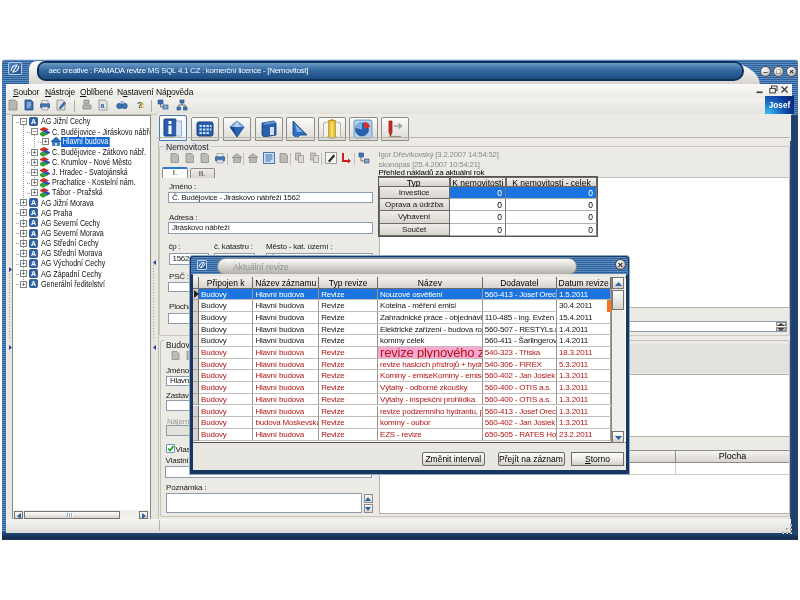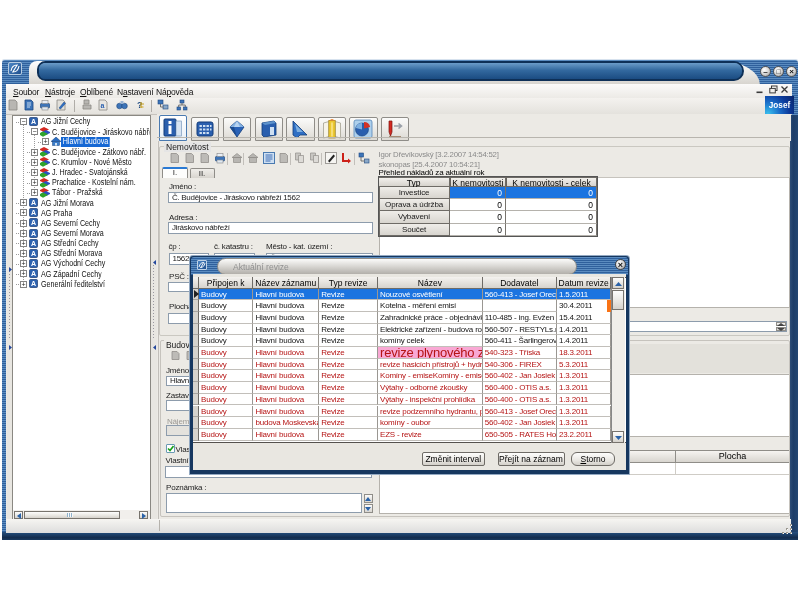--- a/index.html
+++ b/index.html
@@ -16,20 +16,21 @@
 <div id="page">
 
 <div class="abs" style="left:2px; top:58.5px; width:796px; height:2px; background:#d7e2ee; border-radius:2px 2px 0 0;"></div>
 <div class="abs stripes" style="left:2px; top:60px; width:796px; height:473px; border-radius:3px 3px 0 0;"></div>
 <div class="abs" style="left:2px; top:532px; width:796px; height:8px; background:linear-gradient(180deg,#25507f,#132c4e 70%,#1a3a60);"></div>
 
 <div class="abs" style="left:29px; top:61px; width:731px; height:25px; background:linear-gradient(180deg,#ffffff,#e8e6e2 55%,#d4d1cb); border-radius:8px 40px 0 0 / 8px 24px 0 0;"></div>
 
 <div class="abs" style="left:37px; top:61px; width:707px; height:20px; border-radius:10px 12px 12px 10px; background:linear-gradient(180deg,#7aa6cf 0%,#3f7ab5 30%,#1c538f 55%,#17426f 100%); border:2px solid #0e3057;"></div>
 <div class="abs" style="left:39px; top:63px; width:703px; height:16px; border-radius:8px 10px 10px 8px; background:linear-gradient(180deg,#6b9cc9 0%,#33699f 45%,#1b4c82 100%);"></div>
+<div class="abs" style="left:48.5px; top:66px; font-size:8px; letter-spacing:-0.3px; color:#f4f8fc; white-space:nowrap;">aec creative : FAMADA revize MS SQL 4.1 CZ : komerční licence - [Nemovitost]</div>
 
 <div class="abs" style="left:8px; top:62px; width:14px; height:13px; background:linear-gradient(135deg,#4d86c4,#1f4f8e); border:1px solid #b8cce0; border-radius:2px;"><svg width="12" height="11">
         <path d="M2,8 Q3,2 8,2 M4,9 Q9,9 10,3 M8.5,1.5 L3.5,9.5" stroke="#fff" stroke-width="1.1" fill="none"></path>
       </svg></div>
 
 <div class="abs" style="left:760px; top:66px; width:11px; height:11px; border-radius:50%; background:radial-gradient(circle at 35% 30%,#ffffff,#d2d2d2 55%,#8f8f8f); border:1px solid #555; color:#111; font-size:8px; font-weight:bold; text-align:center; line-height:9px;">–</div>
 <div class="abs" style="left:773px; top:66px; width:11px; height:11px; border-radius:50%; background:radial-gradient(circle at 35% 30%,#ffffff,#d2d2d2 55%,#8f8f8f); border:1px solid #555; color:#111; font-size:7px; font-weight:bold; text-align:center; line-height:9px;">□</div>
 <div class="abs" style="left:786px; top:66px; width:11px; height:11px; border-radius:50%; background:radial-gradient(circle at 35% 30%,#ffffff,#d2d2d2 55%,#8f8f8f); border:1px solid #555; color:#111; font-size:8px; font-weight:bold; text-align:center; line-height:10px;">×</div>
 
 <div class="abs" style="left:6px; top:84px; width:786px; height:14px; background:linear-gradient(180deg,#fbfaf9,#eceae6);"></div>
@@ -643,16 +644,16 @@
         </svg>
       </div>
 <div class="abs gbtn" style="left:612.2px; top:430.6px; width:12.3px; height:12px; line-height:0;">
         <svg width="7" height="4" style="display:block;margin:4px auto;">
           <polygon points="0,0 7,0 3.5,4" fill="#2a62a8"></polygon>
         </svg>
       </div>
 <div class="abs gbtn" style="left:612.2px; top:289.5px; width:12.3px; height:20px;"></div>
 <div class="abs" style="left:422px; top:452px; width:62.5px; height:13.5px; background:linear-gradient(180deg,#fdfdfc,#e9e7e2 60%,#d2cfc9); border:1px solid #6e6b66; border-radius:2px; font-size:8.5px; text-align:center; line-height:12.5px; color:#000; white-space:nowrap;">Změnit interval</div>
 <div class="abs" style="left:497.5px; top:452px; width:67px; height:13.5px; background:linear-gradient(180deg,#fdfdfc,#e9e7e2 60%,#d2cfc9); border:1px solid #6e6b66; border-radius:2px; font-size:8.5px; text-align:center; line-height:12.5px; color:#000; white-space:nowrap;">Přejít na záznam</div>
-<div class="abs" style="left:571px; top:452px; width:44px; height:13.5px; background:linear-gradient(180deg,#fdfdfc,#e9e7e2 60%,#d2cfc9); border:1px solid #6e6b66; border-radius:6px; font-size:8.5px; text-align:center; line-height:12.5px; color:#000; white-space:nowrap;"><u>S</u>torno</div>
+<div class="abs" style="left:571px; top:452px; width:53px; height:13.5px; background:linear-gradient(180deg,#fdfdfc,#e9e7e2 60%,#d2cfc9); border:1px solid #6e6b66; border-radius:0; font-size:8.5px; text-align:center; line-height:12.5px; color:#000; white-space:nowrap;"><u>S</u>torno</div>
 </div>
 
 </div>
 
 </body></html>

